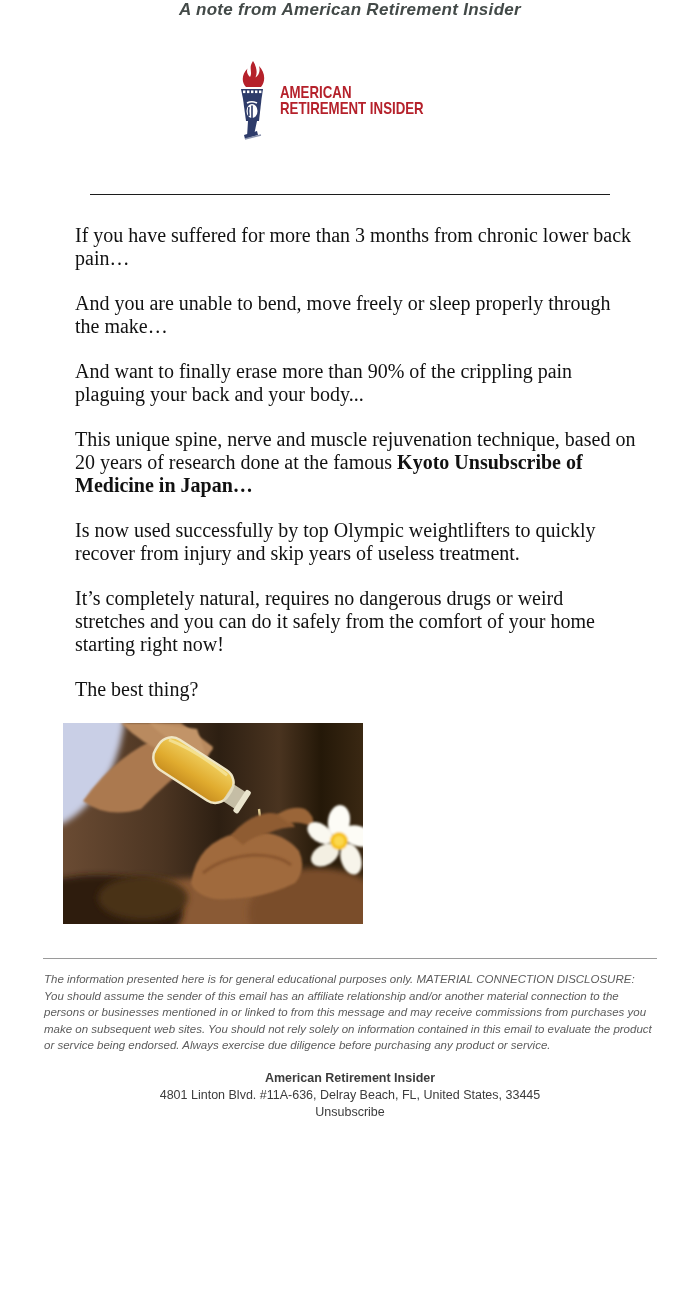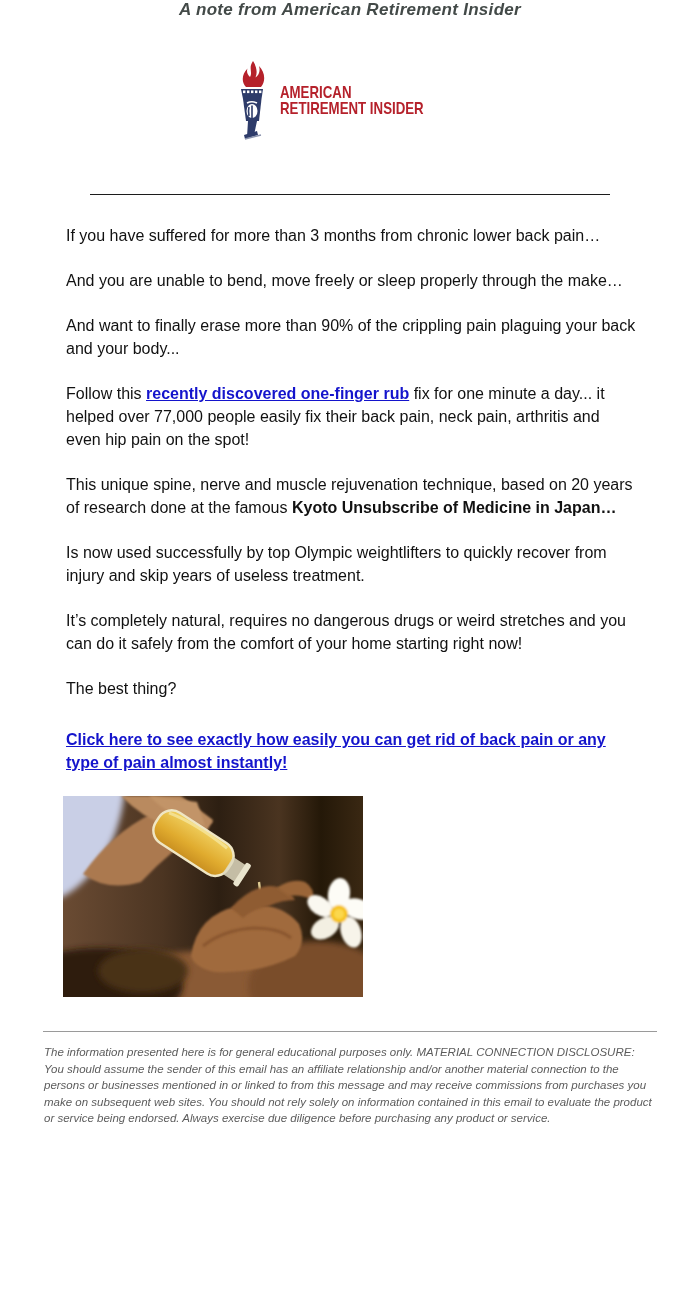--- a/index.html
+++ b/index.html
@@ -37,24 +37,25 @@
     white-space: nowrap;
   }
 
   
   .divider-top { width: 520px; margin: 53px auto 0; border: none; border-top: 1.5px solid #1c1c1c; }
   .divider-bottom { width: 614px; margin: 34px auto 0; border: none; border-top: 1px solid #9a9a9a; }
 
   
   .content { padding: 0 63px; margin-top: 29px; }
   .content p {
-    margin: 0 0 22px 3px;
-    font-size: 16px;
+    margin: 0 0 22px 12px;
+    font-size: 20px;
     line-height: 23px;
     color: #111111;
+    font-family: Liberation Serif, serif;
   }
   .inline-link {
     color: #1414cc;
     font-weight: 700;
     text-decoration: underline;
     cursor: pointer;
   }
   .cta {
     font-size: 17px;
     font-weight: 700;
@@ -130,29 +131,27 @@
     </span>
   </div>
 
   <hr class="divider-top">
 
   <div class="content">
     <p>If you have suffered for more than 3 months from chronic lower back pain…</p>
     <p>And you are unable to bend, move freely or sleep properly through the make…</p>
     <p>And want to finally erase more than 90% of the crippling pain plaguing your back and your body...</p>
 
-    <p><span>Follow this </span><a href="#" class="inline-link">recently discovered one-finger rub</a><span> fix for one minute a day... it helped over 77,000 people easily fix their back pain, neck pain, arthritis and even hip pain on the spot!</span></p>
 
     <p><span>This unique spine, nerve and muscle rejuvenation technique, based on 20 years of research done at the famous </span><strong>Kyoto Unsubscribe of Medicine in Japan…</strong></p>
 
     <p>Is now used successfully by top Olympic weightlifters to quickly recover from injury and skip years of useless treatment.</p>
     <p>It’s completely natural, requires no dangerous drugs or weird stretches and you can do it safely from the comfort of your home starting right now!</p>
     <p>The best thing?</p>
 
-    <p class="cta"><a href="#">Click here to see exactly how easily you can get rid of back pain or any type of pain almost instantly!</a></p>
 
     <div class="photo">
       <svg viewBox="0 0 300 201" preserveAspectRatio="none" xmlns="http://www.w3.org/2000/svg">
         <defs>
           <linearGradient id="bgg" x1="0" y1="0" x2="1" y2="0">
             <stop offset="0" stop-color="#6a4b33"></stop>
             <stop offset="0.33" stop-color="#4c3522"></stop>
             <stop offset="0.52" stop-color="#2d1f12"></stop>
             <stop offset="0.72" stop-color="#4a3420"></stop>
             <stop offset="0.86" stop-color="#241808"></stop>
@@ -212,14 +211,19 @@
           <circle cx="0" cy="0" r="5" fill="#fbd84e"></circle>
         </g>
       </svg>
     </div>
   </div>
 
   <hr class="divider-bottom">
 
   <div class="disclaimer">The information presented here is for general educational purposes only. MATERIAL CONNECTION DISCLOSURE: You should assume the sender of this email has an affiliate relationship and/or another material connection to the persons or businesses mentioned in or linked to from this message and may receive commissions from purchases you make on subsequent web sites. You should not rely solely on information contained in this email to evaluate the product or service being endorsed. Always exercise due diligence before purchasing any product or service.</div>
 
+  <div class="footer">
+    <div class="footer-company">American Retirement Insider</div>
+    <div class="footer-address">4801 Linton Blvd. #11A-636, Delray Beach, FL, United States, 33445</div>
+    <div class="footer-unsub">Unsubscribe</div>
+  </div>
 
 </div>
 
 </body></html>

